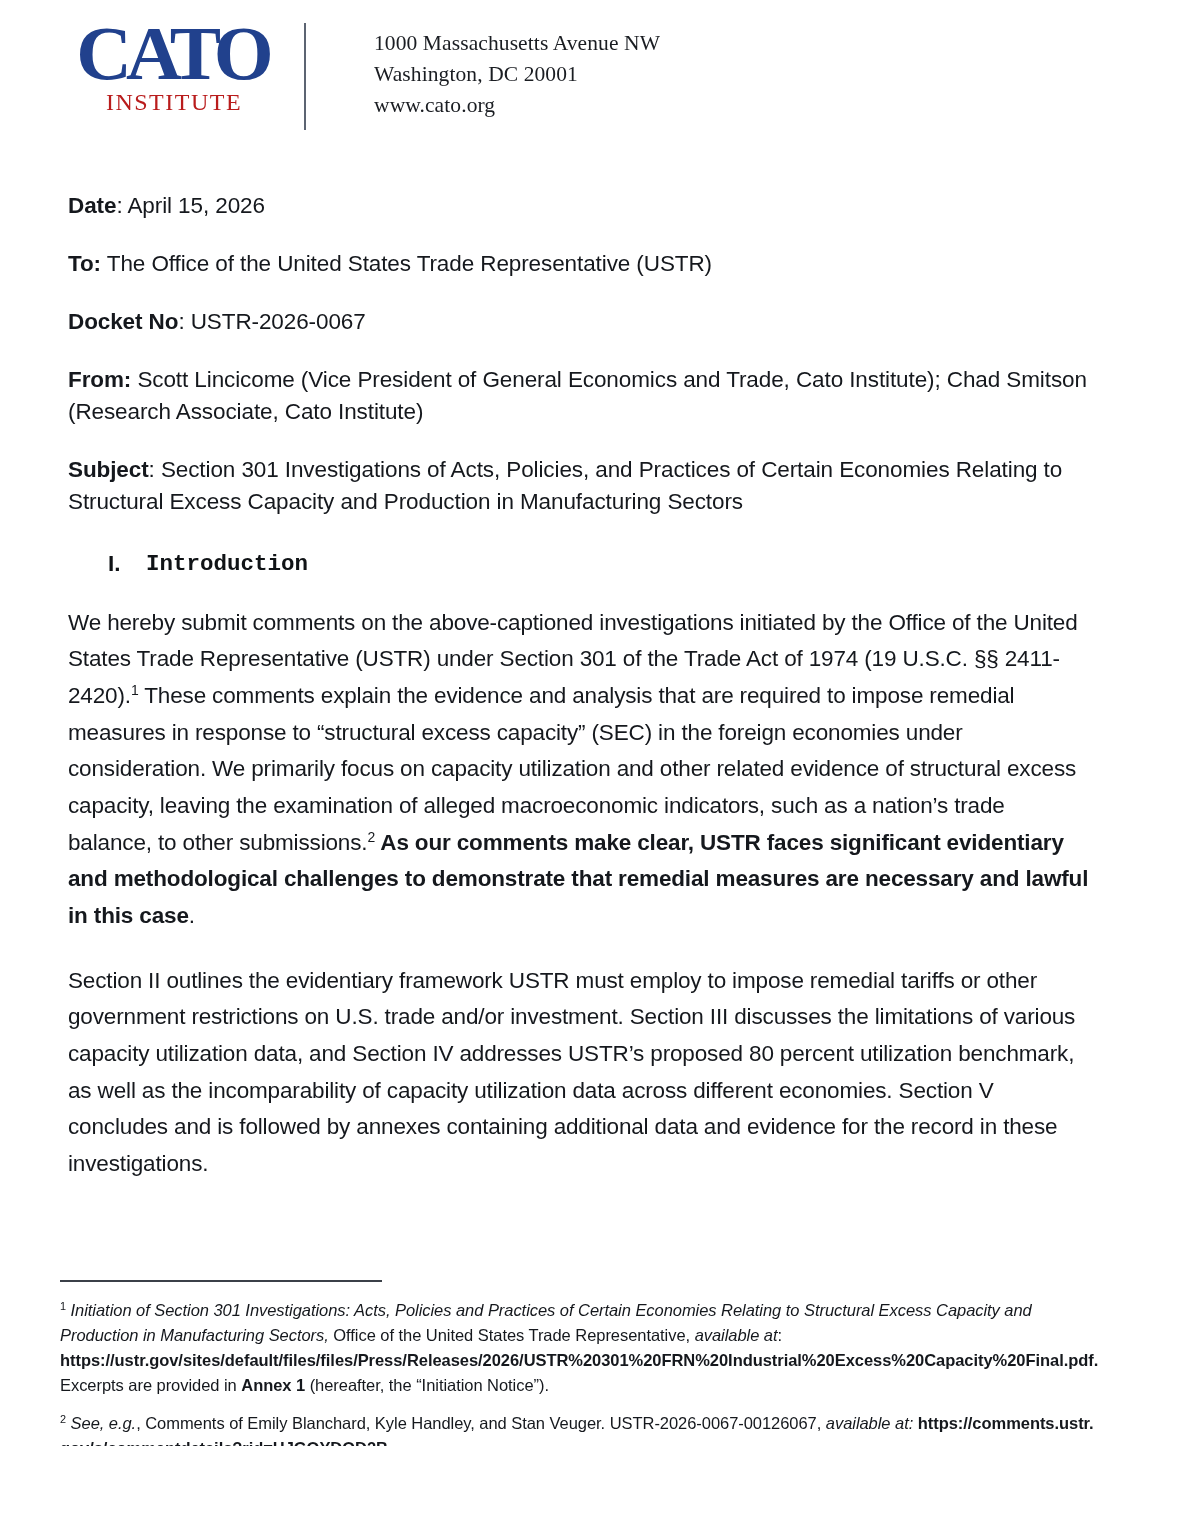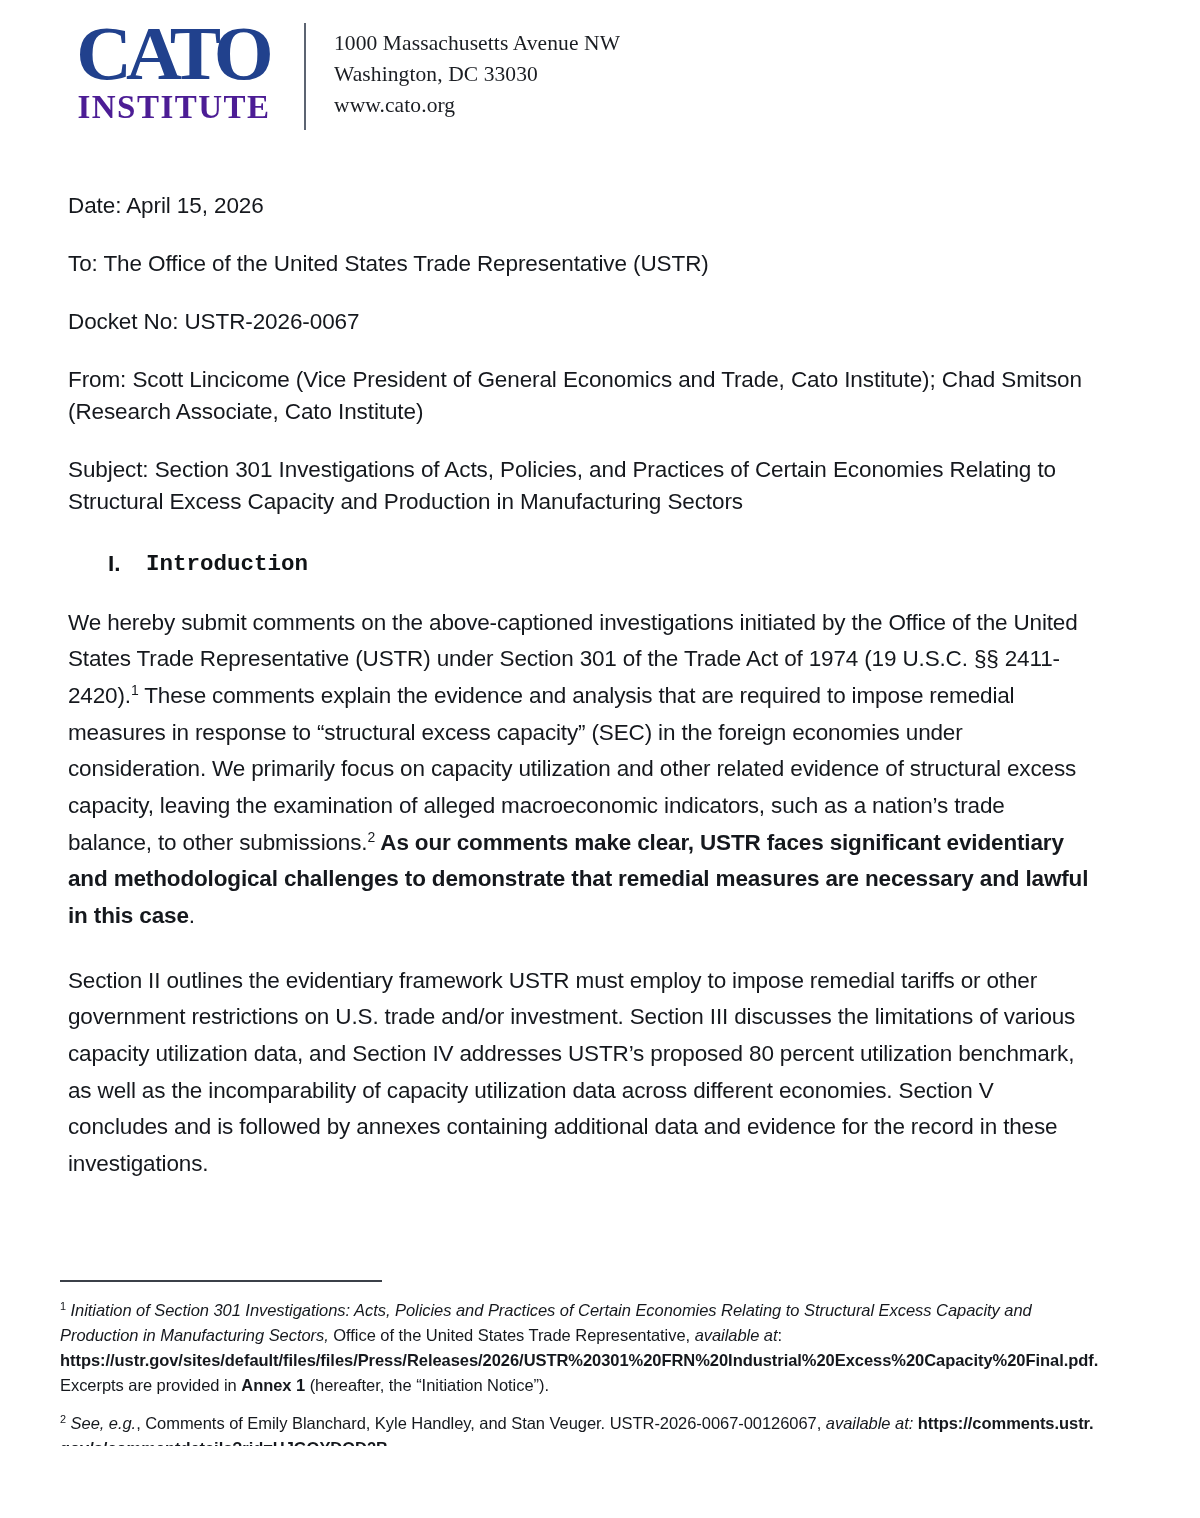--- a/index.html
+++ b/index.html
@@ -42,25 +42,25 @@
     line-height: 0.92;
     font-weight: 700;
     letter-spacing: -6px;
     color: #21418d;
     white-space: nowrap;
     display: block;
     text-indent: -4px;
   }
   .logo-institute {
     font-family: "Liberation Serif", serif;
-    font-size: 33px;
+    font-size: 24px;
     line-height: 1.05;
-    font-weight: 700;
+    font-weight: 400;
     letter-spacing: 1.5px;
-    color: #4c1d95;
+    color: #b91c1c;
     white-space: nowrap;
     display: block;
     margin-top: 1px;
   }
   .logo-divider {
     width: 2px;
     align-self: stretch;
     background: #5c6472;
     margin: 9px 0 14px 24px;
     flex: 0 0 auto;
@@ -68,38 +68,38 @@
   .address-block {
     margin-left: 28px;
     padding-top: 14px;
     font-family: "Liberation Serif", serif;
     font-size: 21.5px;
     line-height: 1.44;
     color: #1a1d22;
     letter-spacing: 0.1px;
     flex: 1 1 auto;
   }
-  .address-block div { white-space: nowrap; }
+  .address-block div { white-space: nowrap; margin-left: 40px; }
 
   
   .content {
     position: absolute;
     top: 190px;
     left: 68px;
     width: 1022px;
   }
   .meta-line {
     font-size: 22.5px;
     line-height: 1.42;
     margin: 0 0 26px 0;
     color: #15181d;
     letter-spacing: -0.1px;
   }
   .meta-line:last-of-type { margin-bottom: 0; }
-  .meta-line .lbl { font-weight: 400; text-align: right; }
+  .meta-line .lbl { font-weight: 700; text-align: right; }
 
   .section-heading {
     display: flex;
     margin: 33px 0 28px 0;
     font-size: 22.5px;
     font-weight: 700;
     color: #101316;
   }
   .section-heading .num {
     width: 78px;
@@ -157,21 +157,21 @@
 <div class="page">
 
   <div class="letterhead">
     <div class="logo-block">
       <span class="logo-cato">CATO</span>
       <span class="logo-institute">INSTITUTE</span>
     </div>
     <div class="logo-divider"></div>
     <div class="address-block">
       <div>1000 Massachusetts Avenue NW</div>
-      <div>Washington, DC 33030</div>
+      <div>Washington, DC 20001</div>
       <div>www.cato.org</div>
     </div>
   </div>
 
   <div class="content">
 
     <p class="meta-line"><span class="lbl">Date</span><span>: </span><span>April 15, 2026</span></p>
 
     <p class="meta-line"><span class="lbl">To:</span><span> The Office of the United States Trade Representative (USTR)</span></p>
 

